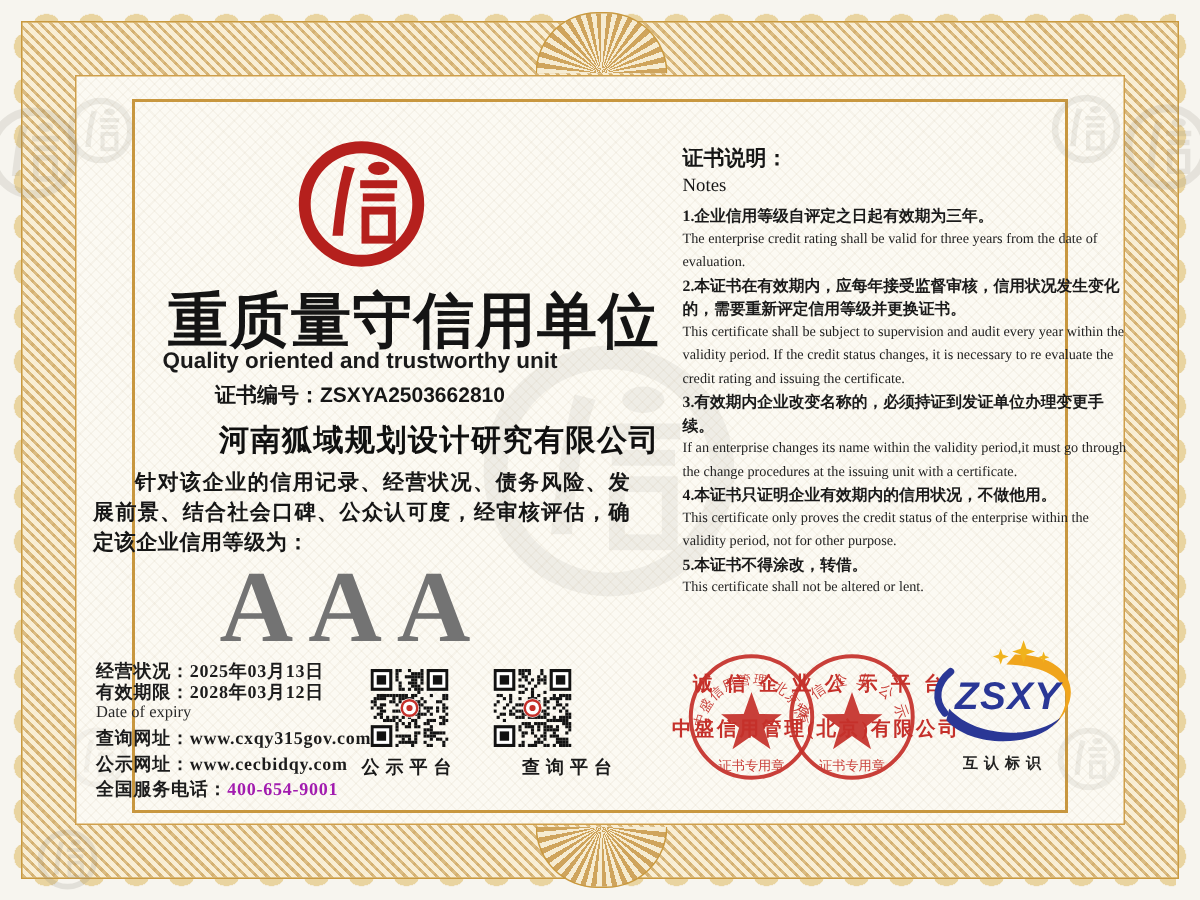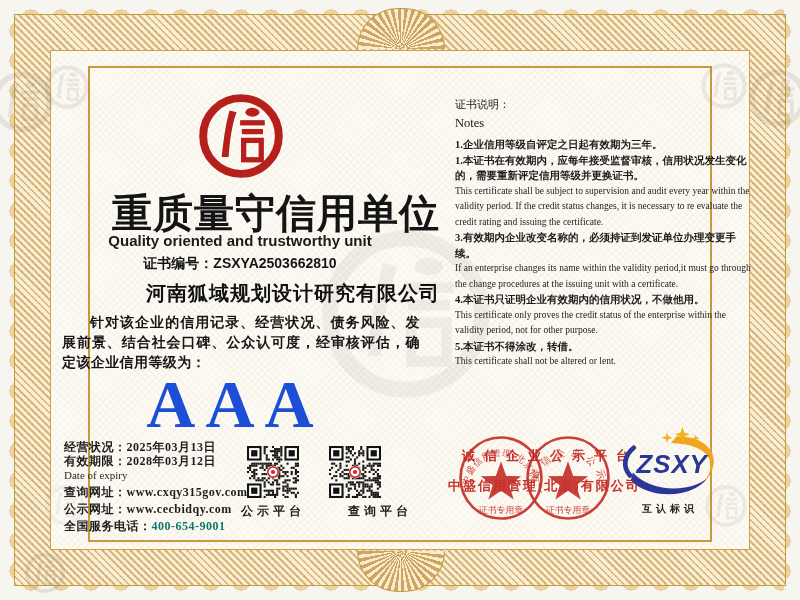--- a/index.html
+++ b/index.html
@@ -39,36 +39,36 @@
     font-family:"Liberation Sans","DejaVu Sans",sans-serif;font-weight:700;font-size:40px;letter-spacing:1px;color:#141414;}
   .subtitle{position:absolute;left:40px;width:400px;top:232px;text-align:center;
     font-family:"Liberation Sans","DejaVu Sans",sans-serif;font-weight:700;font-size:15px;color:#1a1a1a;}
   .certno{position:absolute;left:40px;width:400px;top:255px;text-align:center;
     font-family:"Liberation Sans","DejaVu Sans",sans-serif;font-weight:700;font-size:14px;color:#161616;}
   .company{position:absolute;left:40px;width:400px;top:280px;text-align:right;
     font-weight:700;font-size:20px;letter-spacing:1px;color:#101010;}
   .statement{position:absolute;left:62px;width:358px;top:313px;font-size:14px;line-height:20px;
     font-weight:600;letter-spacing:.4px;text-align:justify;text-indent:2em;color:#161616;}
   .rating{position:absolute;left:40px;width:390px;top:365px;text-align:center;
-    font-weight:700;font-size:68px;letter-spacing:10px;color:#1d4ed8;}
+    font-weight:700;font-size:68px;letter-spacing:10px;color:#737373;}
   .infoblock{position:absolute;left:64px;top:441px;font-size:12px;line-height:13.5px;font-weight:700;}
   .infoblock .en{font-weight:400;font-size:11px;color:#2a2a2a;margin:1px 0 2px 0;}
   .infoblock .cn{letter-spacing:.5px;}
   .infoblock .url{margin-top:3.5px;}
-  .red-text{color:#0f766e;}
+  .red-text{color:#a21caf;}
   .qr-box{position:absolute;width:52px;height:52px;}
   .qr-box svg{width:52px;height:52px;display:block;}
   #qr1{left:247px;top:446px;}
   #qr2{left:329px;top:446px;}
   .qr-label{position:absolute;top:503px;width:110px;text-align:center;font-weight:700;font-size:12px;letter-spacing:4px;color:#1a1a1a;}
   #qr1-label{left:218px;}
   #qr2-label{left:288px;margin-left:37px;}
 
   
-  .notes-title-cn{position:absolute;left:455px;top:97px;font-weight:400;font-size:11px;color:#161616;}
+  .notes-title-cn{position:absolute;left:455px;top:97px;font-weight:700;font-size:14px;color:#161616;}
   .notes-title-en{position:absolute;left:455px;top:116px;font-size:12.5px;color:#161616;}
   .notes{position:absolute;left:455px;top:137px;width:296px;}
   .notes p{margin:0;}
   .notes .cn{font-size:10.5px;line-height:15.5px;font-weight:700;color:#1a1a1a;}
   .notes .en{font-size:9.5px;line-height:15.5px;color:#222;}
 
   
   .seal{position:absolute;width:88px;height:88px;opacity:.92;}
   #seal1{left:457px;top:434px;}
   #seal2{left:524px;top:434px;}
@@ -606,21 +606,22 @@
         <circle cx="25" cy="25" r="2" fill="#c5302a"></circle>
       </svg>
     </div>
   <div class="qr-label" id="qr1-label">公示平台</div>
   <div class="qr-label" id="qr2-label">查询平台</div>
 
   <div class="notes-title-cn">证书说明：</div>
   <div class="notes-title-en">Notes</div>
   <div class="notes">
     <p class="cn">1.企业信用等级自评定之日起有效期为三年。</p>
-    <p class="cn">1.本证书在有效期内，应每年接受监督审核，信用状况发生变化的，需要重新评定信用等级并更换证书。</p>
+    <p class="en">The enterprise credit rating shall be valid for three years from the date of evaluation.</p>
+    <p class="cn">2.本证书在有效期内，应每年接受监督审核，信用状况发生变化的，需要重新评定信用等级并更换证书。</p>
     <p class="en">This certificate shall be subject to supervision and audit every year within the validity period. If the credit status changes, it is necessary to re evaluate the credit rating and issuing the certificate.</p>
     <p class="cn">3.有效期内企业改变名称的，必须持证到发证单位办理变更手续。</p>
     <p class="en">If an enterprise changes its name within the validity period,it must go through the change procedures at the issuing unit with a certificate.</p>
     <p class="cn">4.本证书只证明企业有效期内的信用状况，不做他用。</p>
     <p class="en">This certificate only proves the credit status of the enterprise within the validity period, not for other purpose.</p>
     <p class="cn">5.本证书不得涂改，转借。</p>
     <p class="en">This certificate shall not be altered or lent.</p>
   </div>
 
   <div class="seal" id="seal1">

